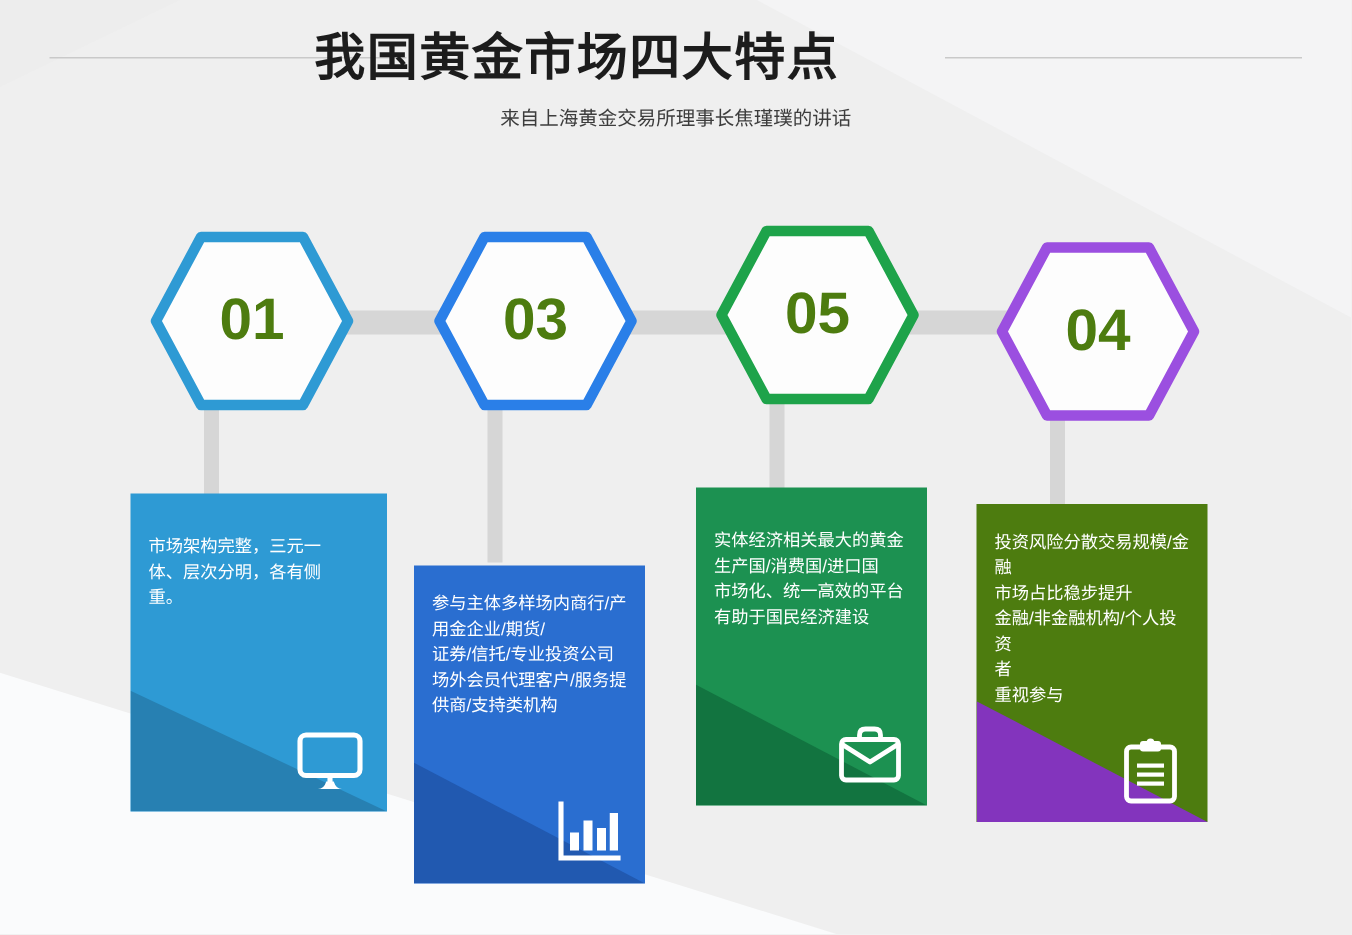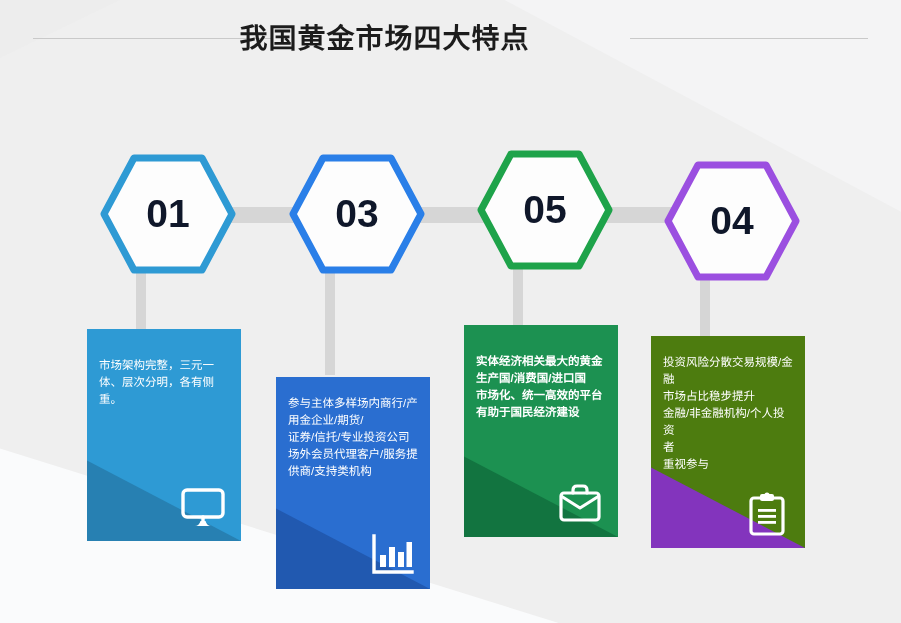--- a/index.html
+++ b/index.html
@@ -64,21 +64,21 @@
   }
   .title-rule.left  { left: 33px;  width: 238px; }
   .title-rule.right { right: 33px; width: 238px; }
 
   .page-title {
     position: absolute;
     top: 21px;
     left: 0;
     width: 769px;
     text-align: center;
-    font-size: 28px;
+    font-size: 34px;
     font-weight: bold;
     color: #1c1c1c;
     letter-spacing: 1px;
     line-height: 36px;
     white-space: nowrap;
   }
   .page-subtitle {
     position: absolute;
     top: 70px;
     left: 0;
@@ -124,21 +124,21 @@
   .hex-number {
     position: absolute;
     left: 0; top: 0;
     width: 136px;
     height: 124px;
     display: flex;
     align-items: center;
     justify-content: center;
     font-size: 39px;
     font-weight: bold;
-    color: #0f172a;
+    color: #4d7c0f;
     letter-spacing: 0px;
     pointer-events: none;
   }
 
   
   .stem {
     position: absolute;
     width: 10px;
     top: 118px;
     height: 105px;
@@ -179,45 +179,46 @@
   .card-icon {
     position: absolute;
     right: 14px;
     bottom: 10px;
     width: 48px;
     height: 48px;
   }
   .card-icon svg { display: block; }
 
   
-  .card-1 { background: #2e9ad4; }
+  .card-1 { background: #2e9ad4; padding-left: 17px; }
   .card-1 .card-wedge { background: #2780b2; }
   .card-2 { background: #2a6ed0; margin-top: 48px; }
   .card-2 .card-wedge { background: #2159b0; }
   .card-3 { background: #1c9151; }
   .card-3 .card-wedge { background: #127440; }
   .card-4 { background: #4d7c0f; }
   .card-4 .card-wedge { background: #8334bd; }
 
   .card-2 .card-text { top: 18px; }
-  .card-3 .card-text { top: 28px; font-weight: bold; }
+  .card-3 .card-text { top: 28px; }
   .card-4 .card-text { top: 18px; }
 </style>
 </head>
 <body>
 
 <div class="bg-base"></div>
 <div class="bg-diag-light"></div>
 <div class="bg-diag-soft"></div>
 <div class="bg-corner-tl"></div>
 
 <div class="header">
   <div class="title-rule left"></div>
   <div class="title-rule right"></div>
   <div class="page-title">我国黄金市场四大特点</div>
+  <div class="page-subtitle">来自上海黄金交易所理事长焦瑾璞的讲话</div>
 </div>
 
 <div class="rail"></div>
 
 <div class="stage stage-1">
   <div class="stem"></div>
   <div class="hex-wrap">
     <svg class="hex-svg" width="136" height="124" viewBox="0 0 136 124">
       <polygon points="34,6 102,6 132,62 102,118 34,118 4,62" fill="#fdfdfd" stroke="#2e9ad4" stroke-width="7" stroke-linejoin="round"></polygon>
     </svg>

